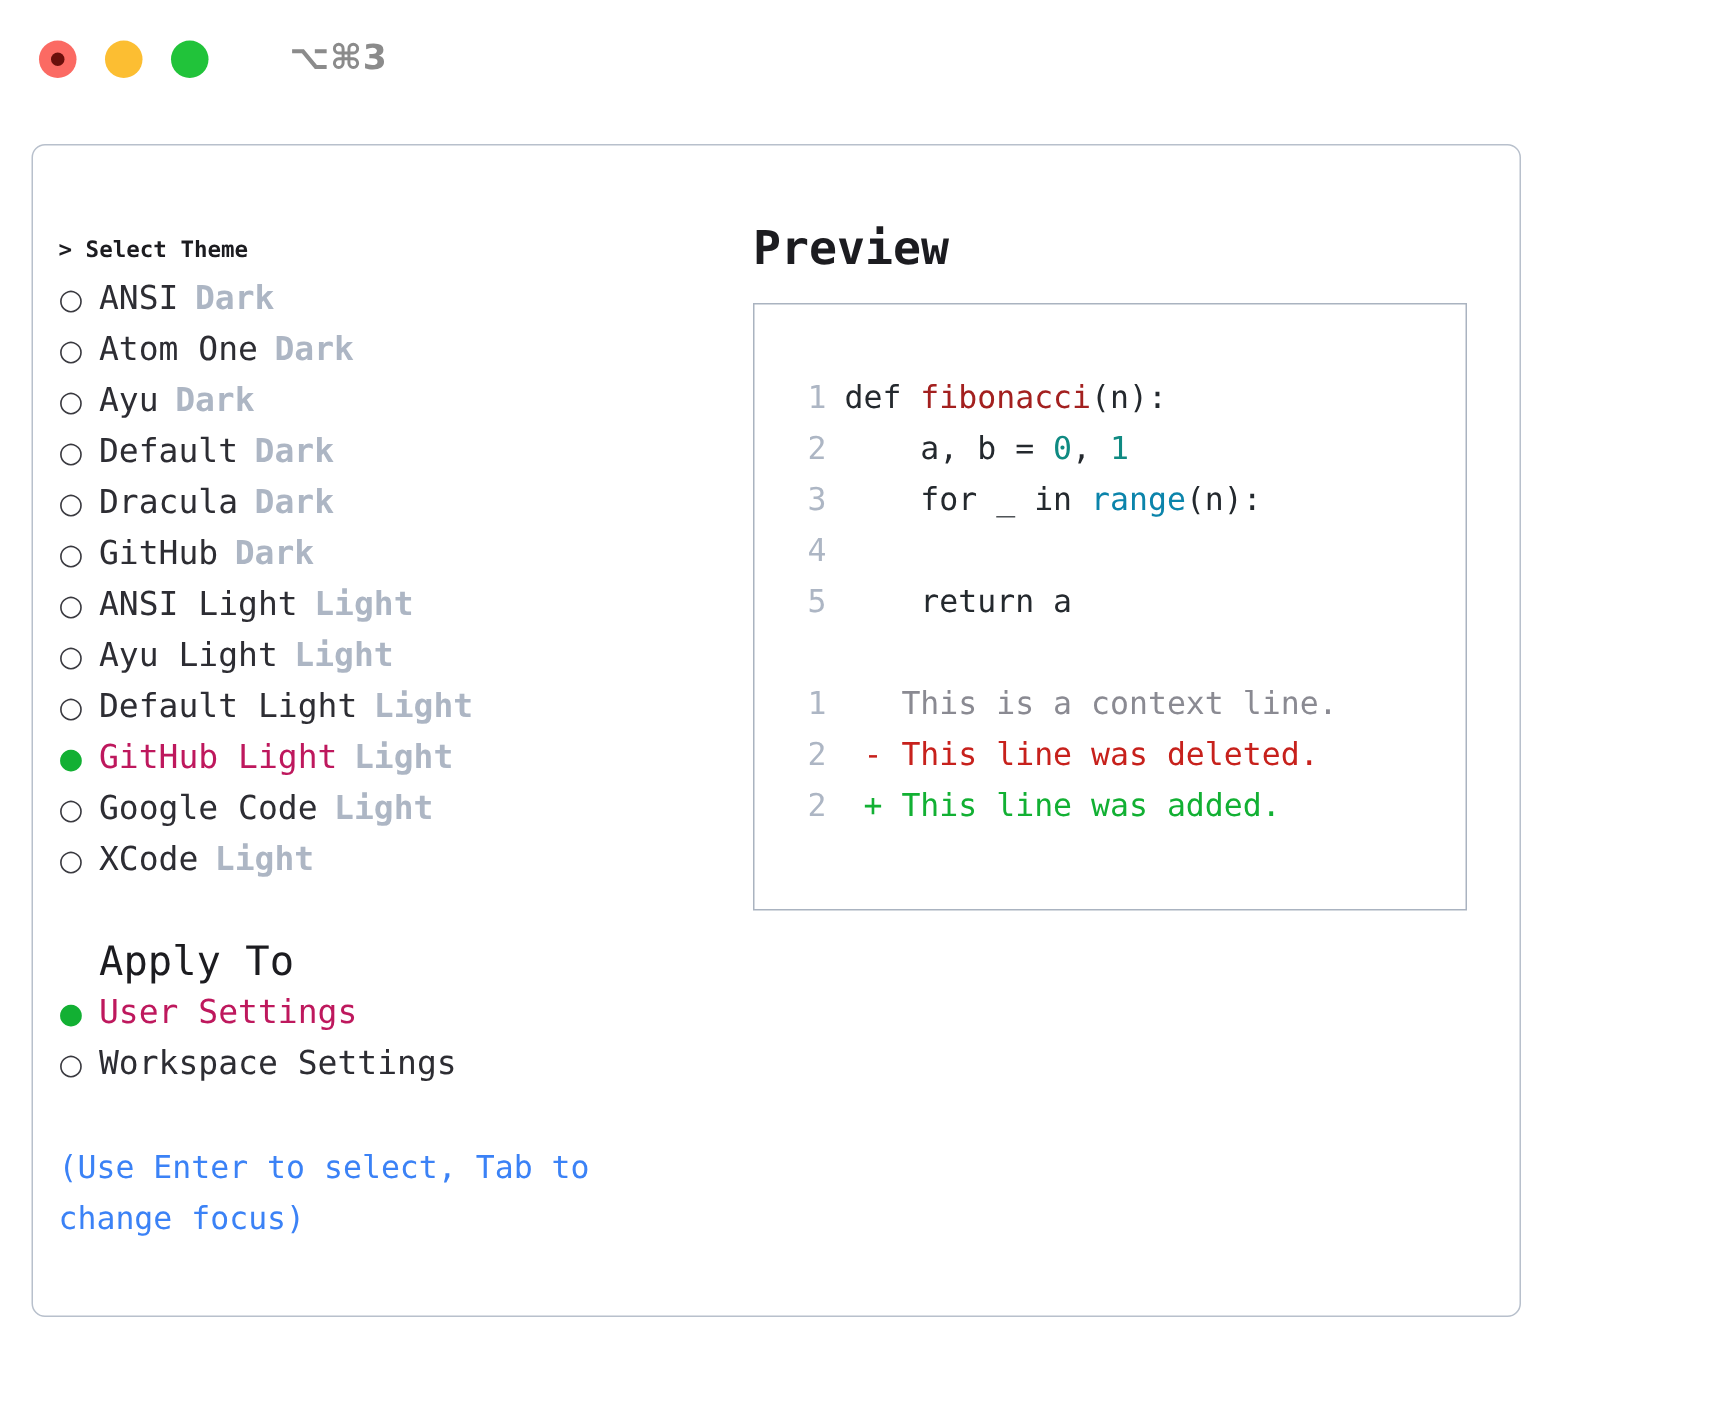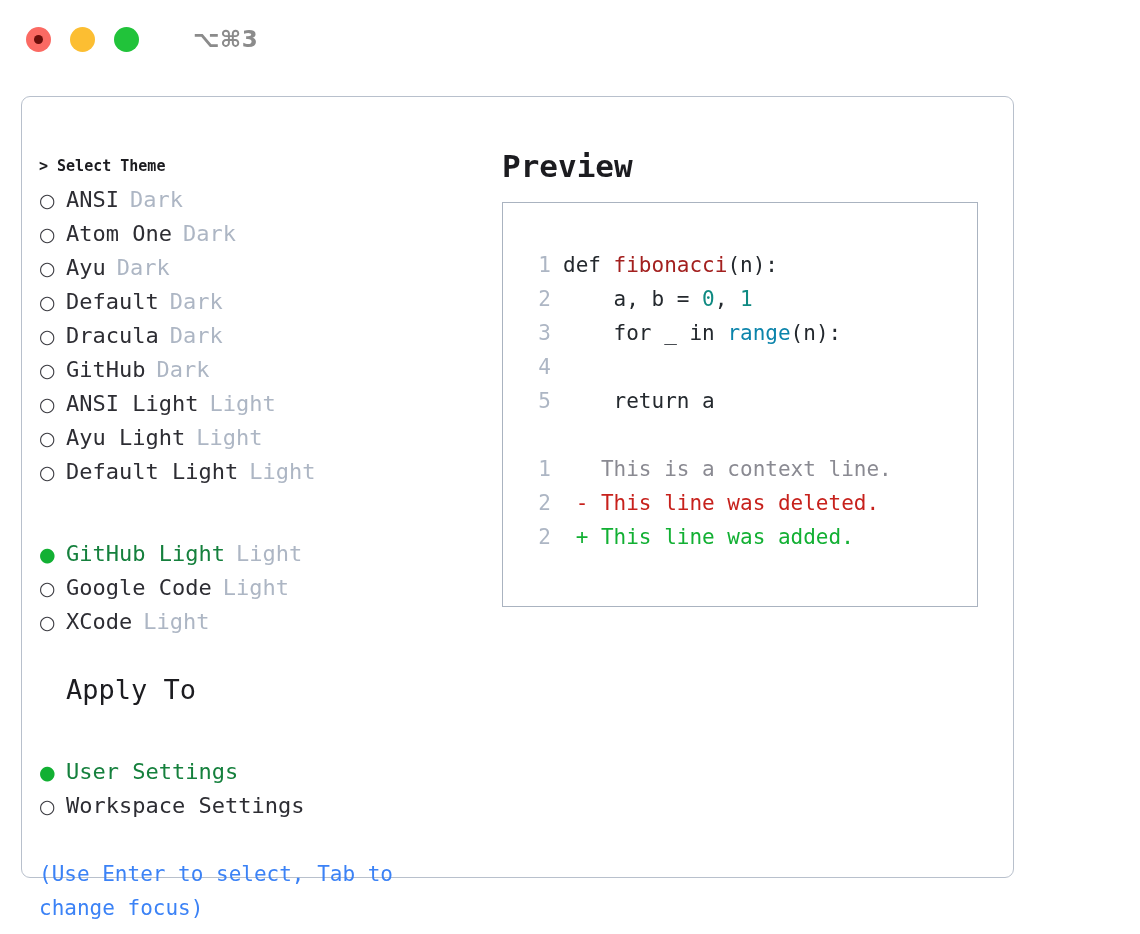--- a/index.html
+++ b/index.html
@@ -113,24 +113,25 @@
   }
   .bullet {
     width: 27px;
     flex: 0 0 27px;
     color: #3a3a40;
     font-size: 19px;
     font-family: "DejaVu Sans", "Liberation Sans", sans-serif;
   }
   .bullet.sel { color: #12b033; }
   .opt-label { color: #2d2d33; }
-  .opt.selected .opt-label { color: #15803d; margin-top: 48px; }
+  .opt.selected .opt-label { color: #be185d; }
   .opt-tag {
     color: #adb6c4;
     margin-left: 11px;
+    font-weight: bold;
   }
 
   .section-gap { height: 34px; }
 
   .subhead {
     font-size: 27px;
     color: #1c1c20;
     line-height: 34px;
     padding-left: 27px;
     white-space: pre;

